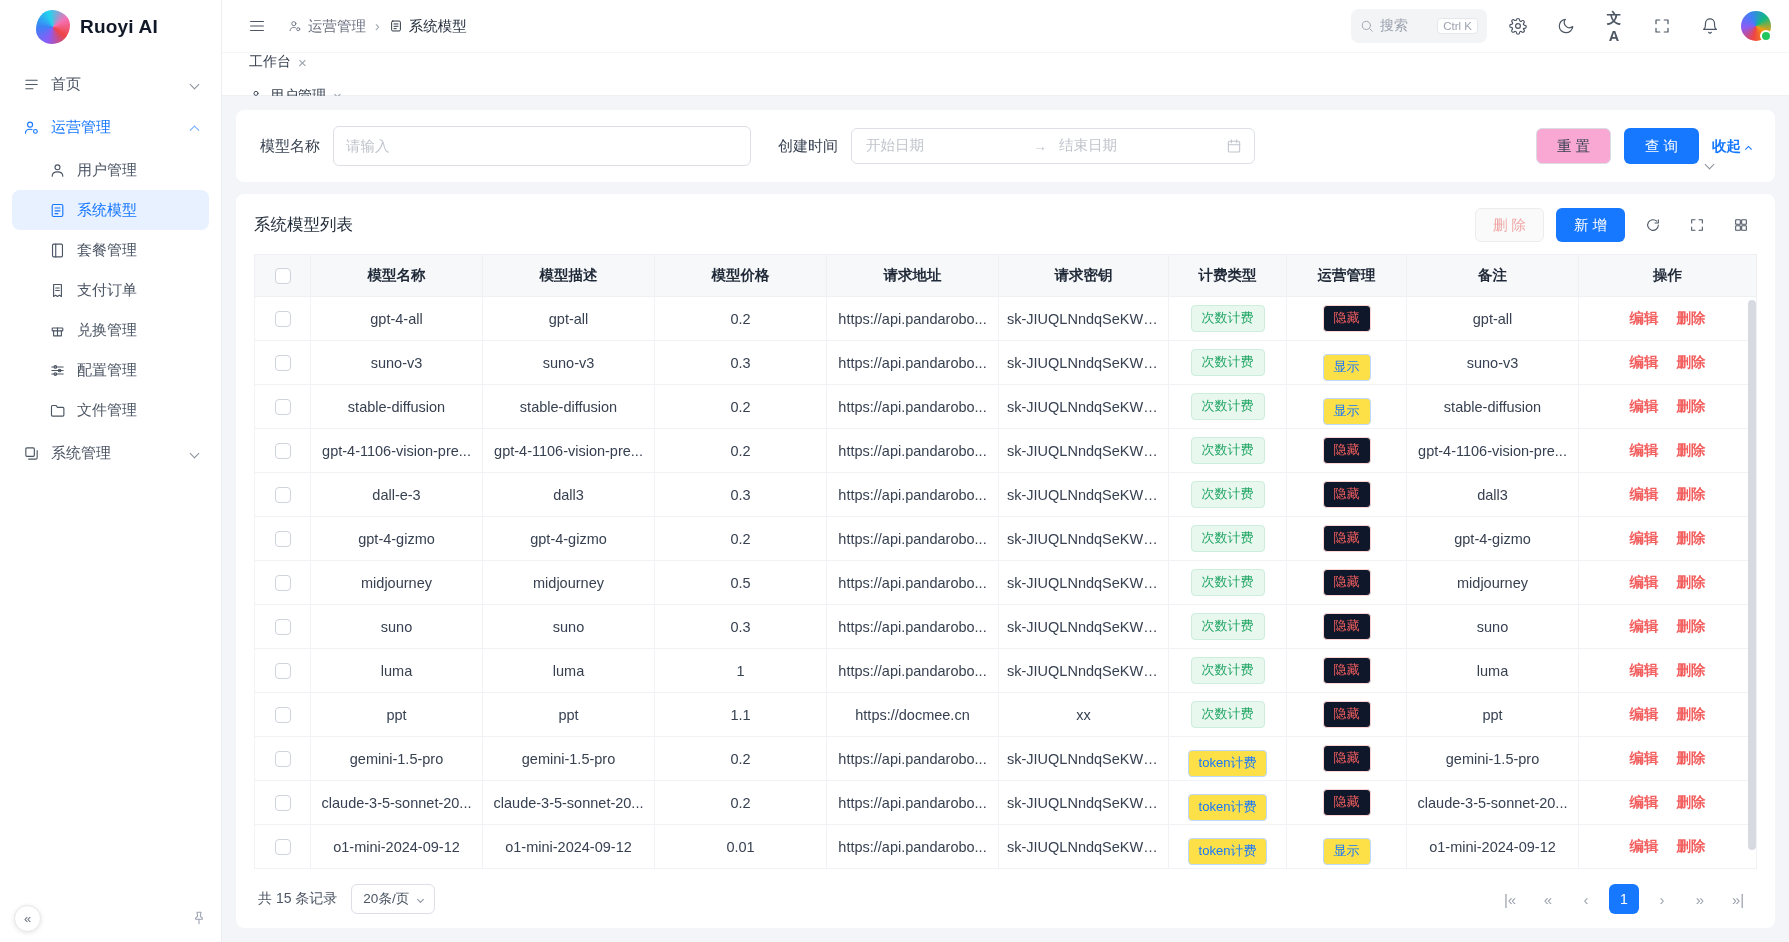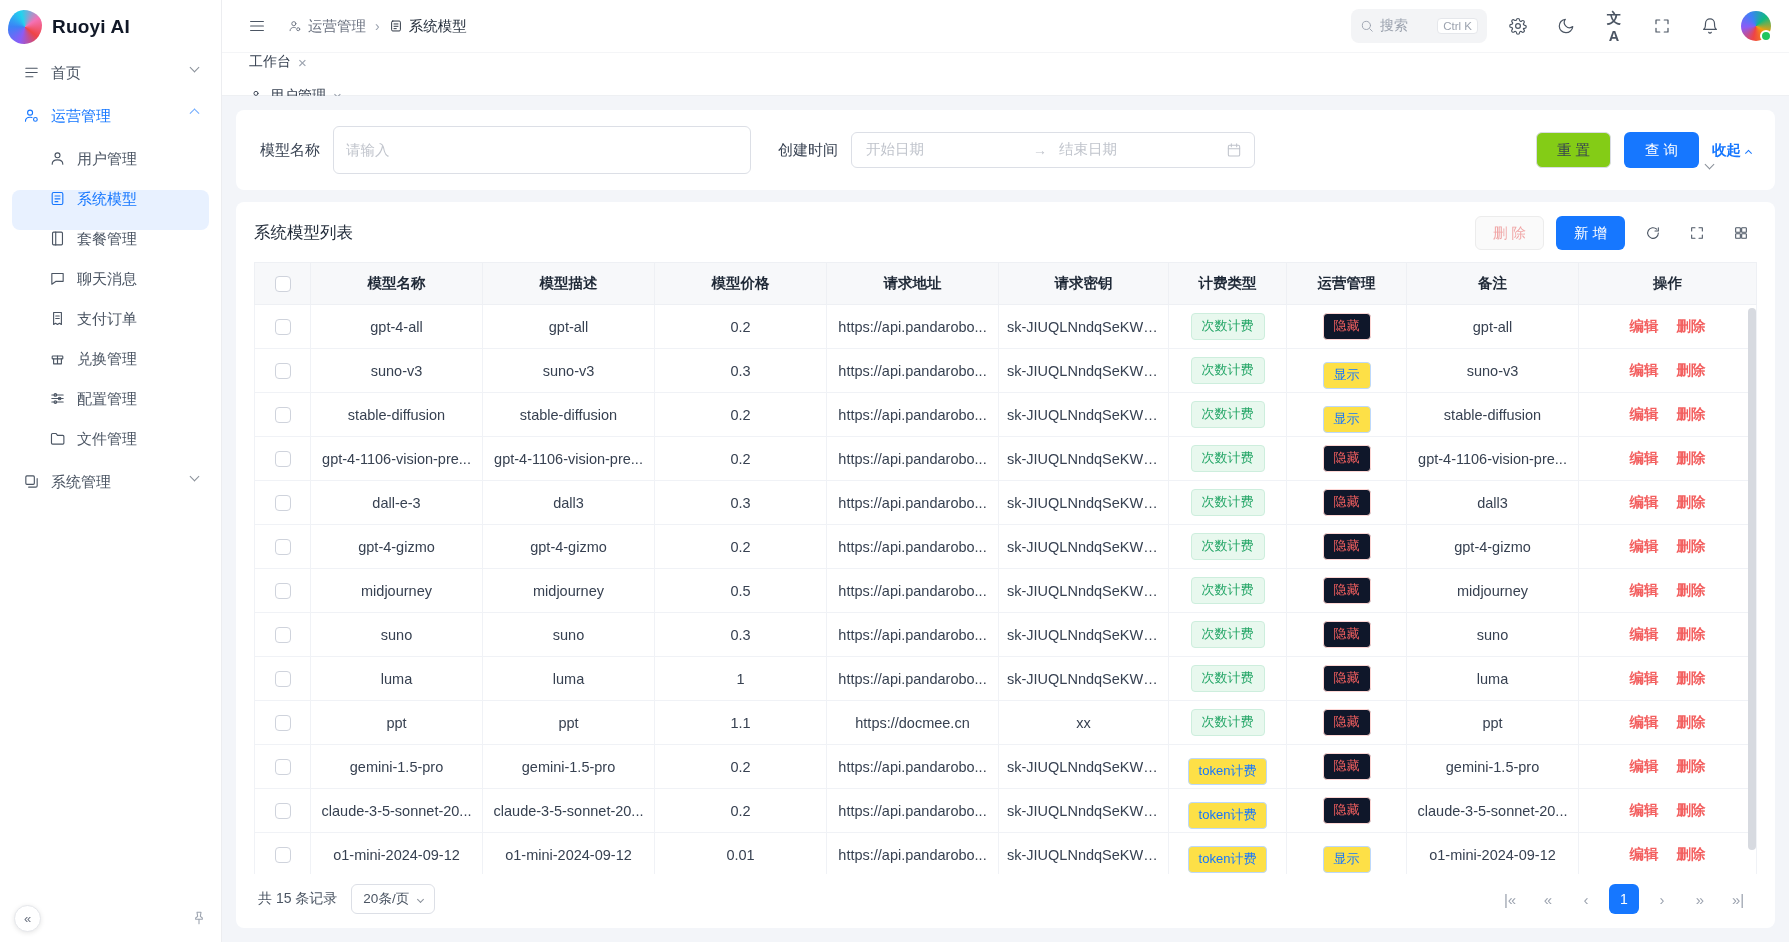--- a/index.html
+++ b/index.html
@@ -2,26 +2,26 @@
 <html><head>
 <meta charset="utf-8">
 <style>
   html,body{margin:0;padding:0;background:#e9ebef;}
   *{box-sizing:border-box;}
   .app{width:1789px;height:942px;display:flex;background:#fff;overflow:hidden;
        font-family:"Liberation Sans","DejaVu Sans",sans-serif;font-size:15px;color:#374151;position:relative;}
 
   
   .sidebar{width:222px;min-width:222px;background:#fff;border-right:1px solid #ecedf0;display:flex;flex-direction:column;}
-  .logo{height:54px;display:flex;align-items:center;gap:10px;padding:0 8px;cursor:pointer;text-align:right;}
+  .logo{height:54px;display:flex;align-items:center;gap:10px;padding:0 36px;cursor:pointer;text-align:right;}
   .logo-mark{width:34px;height:34px;border-radius:46% 54% 52% 48%/58% 44% 56% 42%;
              background:conic-gradient(from 200deg,#8b5cf6,#3b82f6,#22d3ee,#f472b6,#ef4444,#8b5cf6);}
   .logo-text{font-size:19px;font-weight:700;color:#111827;letter-spacing:.2px;}
   .menu{flex:1;padding:10px 12px 0;display:flex;flex-direction:column;gap:3px;overflow:hidden;}
-  .menu-item{height:40px;display:flex;gap:11px;padding:0 11px;border-radius:8px;
+  .menu-item{height:40px;display:flex;align-items:center;gap:11px;padding:0 11px;border-radius:8px;
              color:#4b5563;font-size:15px;cursor:pointer;white-space:nowrap;}
   .menu-item .ic{width:17px;height:17px;flex:none;}
   .menu-item .chev{margin-left:auto;}
   .menu-item.active{background:#e8f1ff;color:#1677ff;}
   .menu-item.parent-active{color:#1677ff;}
   .submenu .menu-item{padding-left:37px;}
   .chev{width:7px;height:7px;border-right:1.6px solid currentColor;border-bottom:1.6px solid currentColor;
         display:inline-block;transform:rotate(45deg);opacity:.65;}
   .chev.up{transform:rotate(-135deg) translate(-2px,-2px);}
   .chev.sm{width:5px;height:5px;}
@@ -65,31 +65,31 @@
   .tab .close{font-size:15px;color:#9ca3af;line-height:1;}
   .tab.active .close{color:#1677ff;}
   .tab-sep{width:1px;height:15px;background:#e8eaee;margin:0 2px;}
   .tabbar-right{margin-left:auto;display:flex;align-items:center;color:#4b5563;}
   .tabbar-right .divider{width:1px;height:16px;background:#e8eaee;margin:0 6px;}
 
   
   .content{flex:1;background:#f3f5f9;padding:14px;display:flex;flex-direction:column;gap:12px;min-height:0;}
   .filter-card{background:#fff;border-radius:8px;padding:16px 24px;display:flex;align-items:center;gap:13px;flex:none;}
   .f-label{font-size:15px;color:#374151;white-space:nowrap;}
-  .f-input{width:418px;height:48px;border:1px solid #dcdfe6;border-radius:6px;padding:0 12px;font-size:14.5px;
+  .f-input{width:418px;height:40px;border:1px solid #dcdfe6;border-radius:6px;padding:0 12px;font-size:14.5px;
            color:#333;outline:none;font-family:inherit;}
   .f-input::placeholder,.date-input::placeholder{color:#c0c4cc;}
   .date-range{width:404px;height:36px;border:1px solid #dcdfe6;border-radius:6px;display:flex;align-items:center;
               padding:0 12px;gap:10px;color:#c0c4cc;background:#fff;}
   .date-input{border:none;outline:none;flex:1;min-width:0;font-size:14.5px;font-family:Liberation Mono, monospace;color:#333;}
   .range-arrow{color:#c0c4cc;font-size:14px;}
   .filter-right{margin-left:auto;display:flex;align-items:center;gap:13px;}
   .btn{height:36px;padding:0 20px;border-radius:6px;font-size:14.5px;display:inline-flex;align-items:center;
        justify-content:center;cursor:pointer;border:1px solid transparent;font-family:inherit;white-space:nowrap;}
-  .btn-default{background:#84cc16;border-color:#d9dce3;color:#374151;}
+  .btn-default{background:#f9a8d4;border-color:#d9dce3;color:#374151;}
   .btn-primary{background:#1677ff;color:#fff;}
   .link-collapse{color:#1677ff;font-size:14.5px;display:flex;align-items:center;gap:5px;cursor:pointer;
                  font-weight:600;white-space:nowrap;}
   .link-collapse .chev{opacity:1;}
 
   
   .table-card{background:#fff;border-radius:8px;padding:14px 18px 8px;flex:1;display:flex;flex-direction:column;min-height:0;}
   .card-head{display:flex;align-items:center;flex:none;gap:17px;}
   .card-title{font-size:16.5px;color:#1f2937;font-weight:500;}
   .toolbar{margin-left:auto;display:flex;align-items:center;gap:12px;}
@@ -166,26 +166,20 @@
               <path d="M8.5 8.5h7M8.5 12.5h7M8.5 16.5h4"></path>
             </svg>
           <span>系统模型</span>
         </div>
         <div class="menu-item">
           <svg class="ic" viewBox="0 0 24 24">
               <rect x="5" y="3" width="14" height="18" rx="1.5"></rect>
               <path d="M9.5 3v18"></path>
             </svg>
           <span>套餐管理</span>
-        </div>
-        <div class="menu-item">
-          <svg class="ic" viewBox="0 0 24 24">
-              <path d="M4 5h16v11H10l-6 4z"></path>
-            </svg>
-          <span>聊天消息</span>
         </div>
         <div class="menu-item">
           <svg class="ic" viewBox="0 0 24 24">
               <path d="M6.5 3.5h11v17l-2.8-1.8-2.7 1.8-2.7-1.8-2.8 1.8z"></path>
               <path d="M9.5 8.5h5M9.5 12h5"></path>
             </svg>
           <span>支付订单</span>
         </div>
         <div class="menu-item">
           <svg class="ic" viewBox="0 0 24 24">

